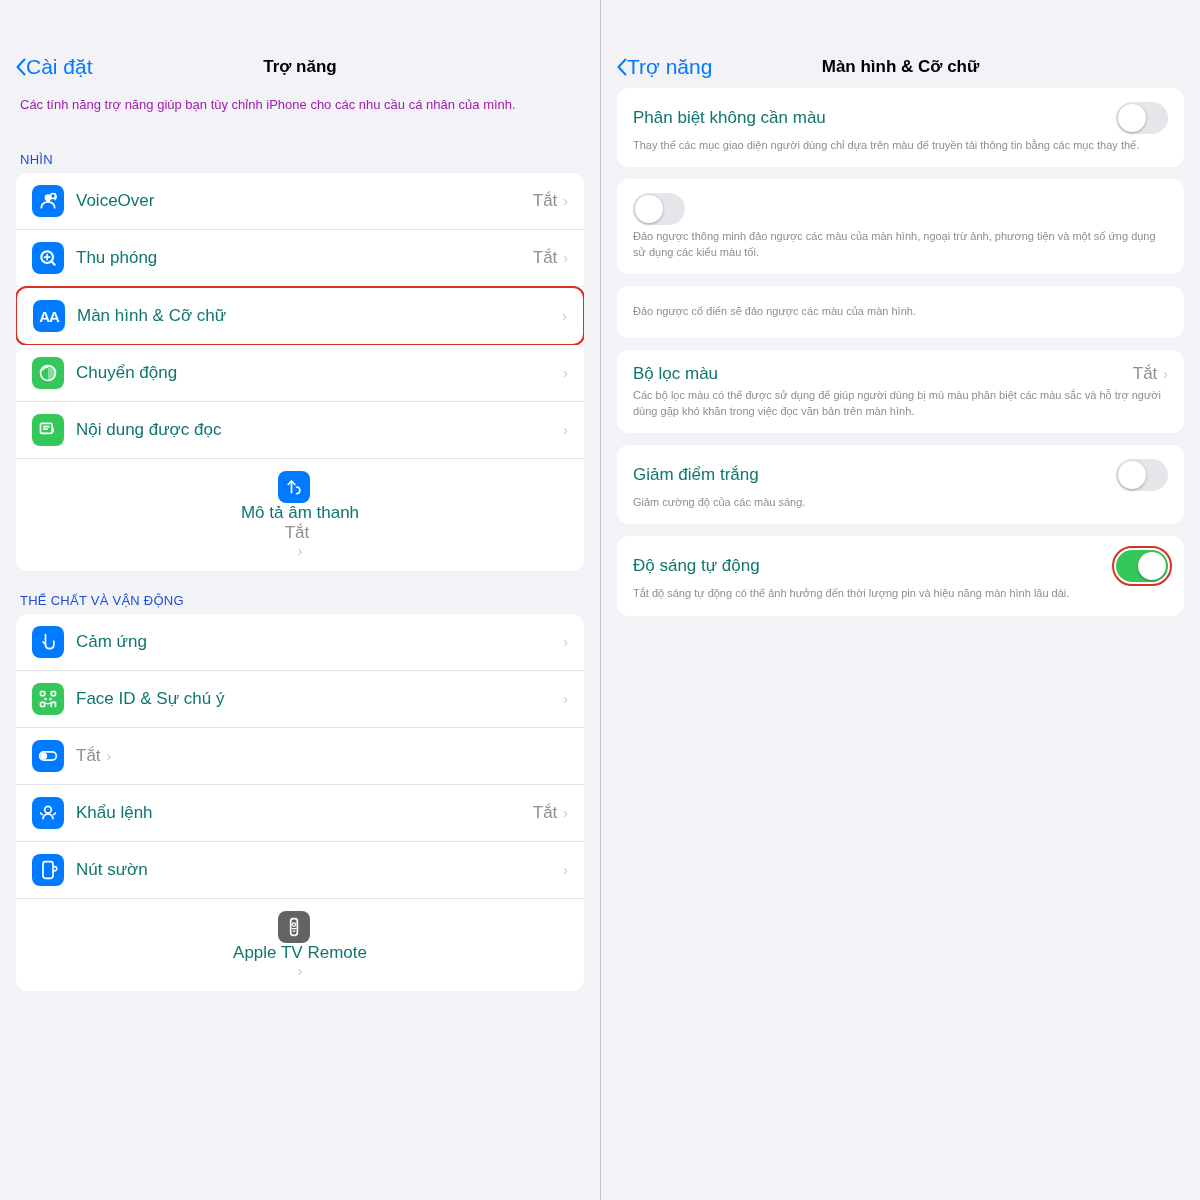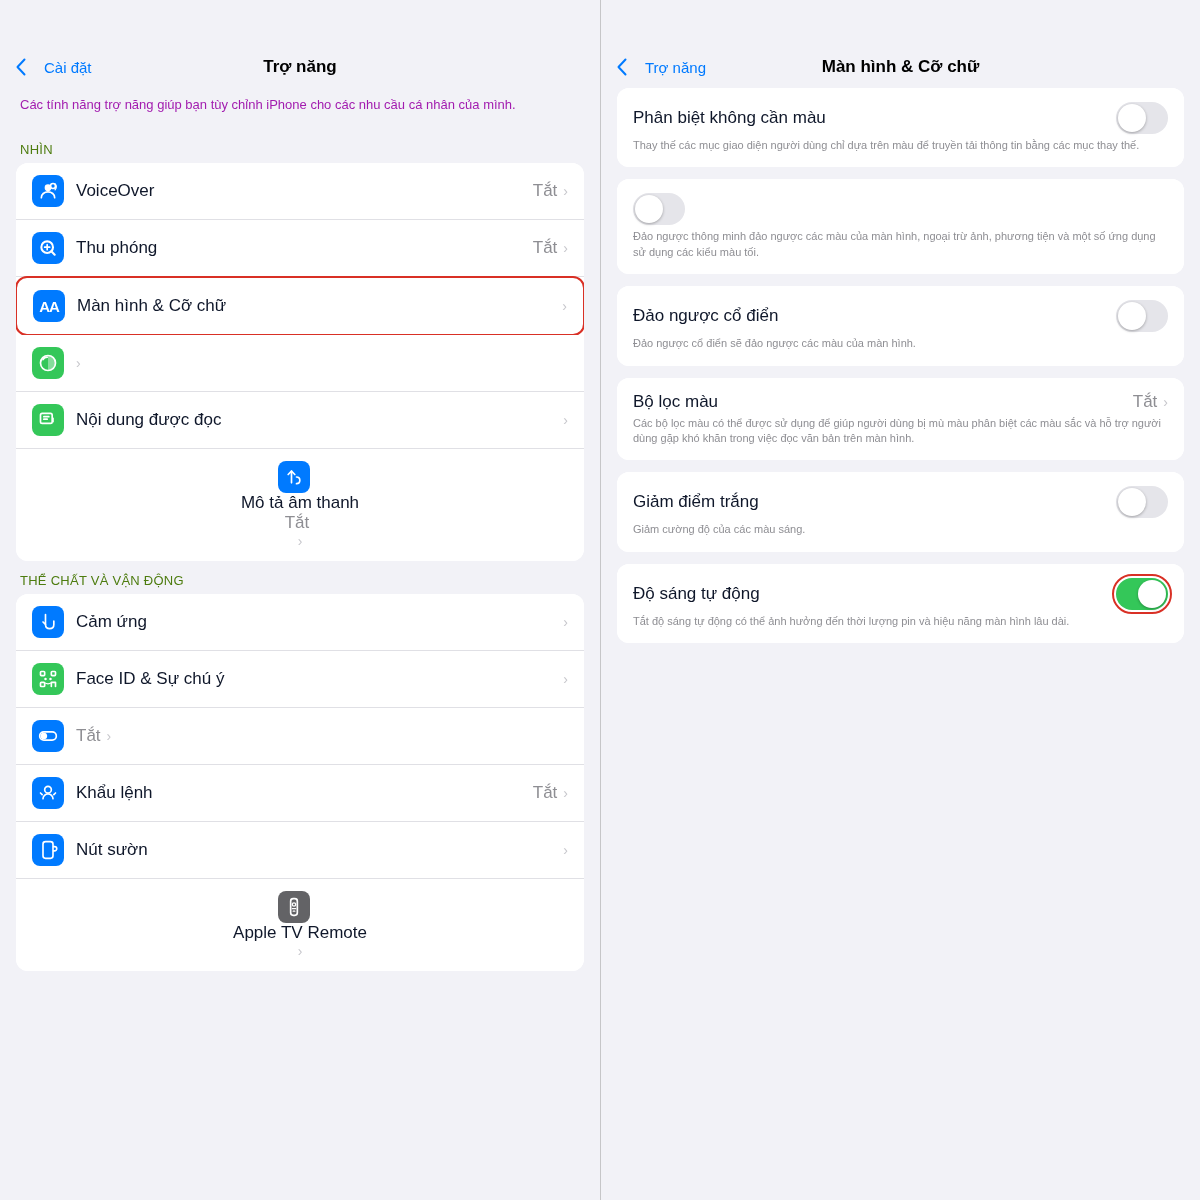--- a/index.html
+++ b/index.html
@@ -31,22 +31,22 @@
       justify-content: center;
       position: relative;
       min-height: 88px;
     }
     .nav-back {
       position: absolute;
       left: 16px;
       display: flex;
       align-items: center;
       color: #007aff;
-      font-size: 15px;
-      gap: 18px;
+      font-size: 21px;
+      gap: 0;
       cursor: pointer;
     }
     .nav-back svg { width: 10px; height: 18px; }
     .nav-title {
       font-size: 17px;
       font-weight: 600;
       color: #000;
       text-align: center;
     }
 
@@ -62,25 +62,25 @@
       font-size: 13px;
       color: #a21caf;
       line-height: 1.4;
       padding: 8px 4px 16px;
     }
 
     
     .section-label {
       font-size: 13px;
       font-weight: 500;
-      color: #4d7c0f;
+      color: #1d4ed8;
       letter-spacing: 0.02em;
       text-transform: uppercase;
       padding: 0 4px 6px;
-      margin-top: 12px;
+      margin-top: 22px;
     }
 
     
     .settings-group {
       background: #fff;
       border-radius: 12px;
       margin-bottom: 12px;
       overflow: hidden;
     }
     .settings-row {
@@ -110,21 +110,21 @@
       align-items: center;
       justify-content: center;
       margin-right: 12px;
       flex-shrink: 0;
       font-size: 18px;
       color: #fff;
     }
     .row-text {
       flex: 1;
       font-size: 17px;
-      color: #0f172a;
+      color: #0f766e;
     }
     .row-value {
       font-size: 17px;
       color: #8e8e93;
       margin-right: 6px;
     }
     .chevron {
       color: #c7c7cc;
       font-size: 14px;
     }
@@ -263,20 +263,21 @@
       </div>
 
       <div class="settings-row">
         <div class="row-icon icon-motion">
           <svg width="20" height="20" viewBox="0 0 24 24" fill="none">
               <circle cx="12" cy="12" r="9" stroke="white" stroke-width="2"></circle>
               <path d="M12 3a9 9 0 0 1 0 18" fill="white" opacity="0.4"></path>
               <path d="M6 8c1-2 3-3 5-3" stroke="white" stroke-width="2" stroke-linecap="round"></path>
             </svg>
         </div>
+        <span class="row-text">Chuyển động</span>
         <span class="chevron">›</span>
       </div>
 
       <div class="settings-row">
         <div class="row-icon icon-spoken">
           <svg width="20" height="20" viewBox="0 0 24 24" fill="none">
               <rect x="3" y="4" width="14" height="12" rx="2" stroke="white" stroke-width="2"></rect>
               <path d="M7 8h6M7 11h4" stroke="white" stroke-width="2" stroke-linecap="round"></path>
               <path d="M19 9l-2 1v4l2 1V9z" fill="white"></path>
             </svg>
@@ -406,24 +407,20 @@
       <div class="settings-row">
         <div class="row-header">
           <div class="toggle-switch"></div>
         </div>
         <p class="row-desc">Đảo ngược thông minh đảo ngược các màu của màn hình, ngoại trừ ảnh, phương tiện và một số ứng dụng sử dụng các kiểu màu tối.</p>
       </div>
     </div>
 
     <div class="settings-group">
       <div class="settings-row">
-        <div class="row-header">
-          <span class="row-text">Đảo ngược cổ điển</span>
-          <div class="toggle-switch"></div>
-        </div>
         <p class="row-desc">Đảo ngược cổ điển sẽ đảo ngược các màu của màn hình.</p>
       </div>
     </div>
 
     <div class="settings-group">
       <div class="settings-row">
         <div class="row-header">
           <span class="row-text">Bộ lọc màu</span>
           <span class="row-value" style="margin-right:6px;color:#8e8e93;font-size:17px;">Tắt</span>
           <span class="chevron">›</span>

